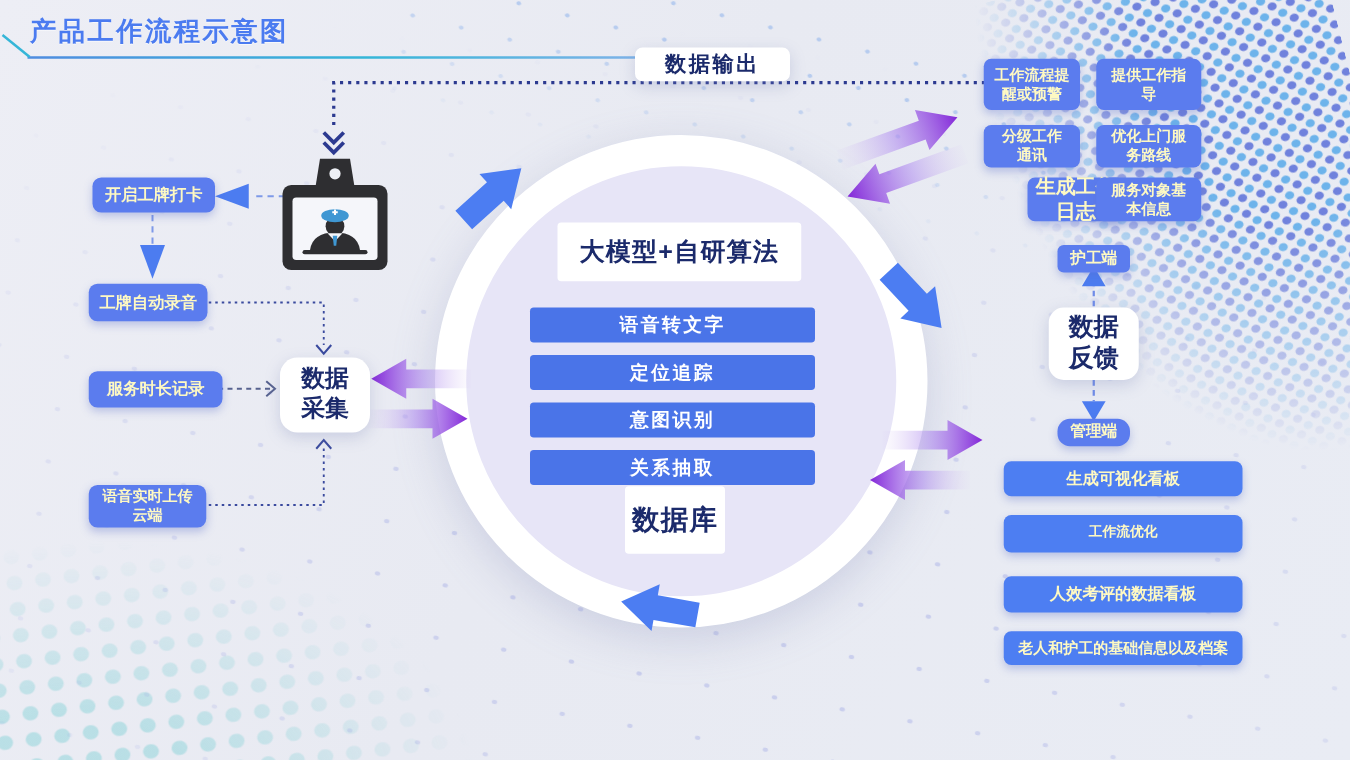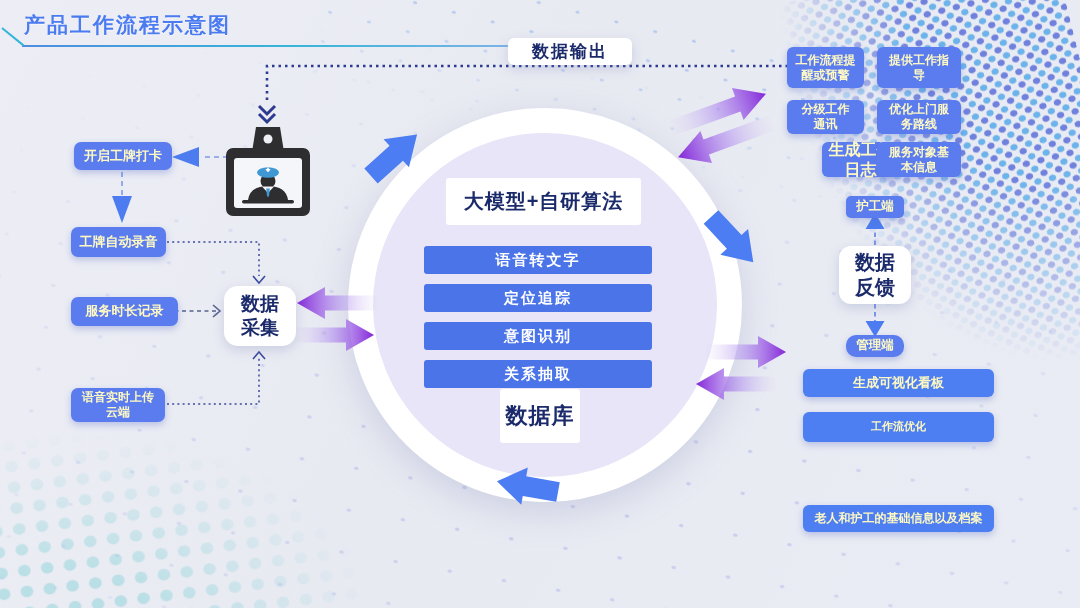--- a/index.html
+++ b/index.html
@@ -186,15 +186,16 @@
   <div class="bbox wrap" style="left:877px;top:142px;width:84px;height:35px;font-size:12px;border-radius:6px;">服务对象基
 本信息</div>
 
   <div class="bbox" style="left:846px;top:196px;width:58px;height:22px;font-size:12.5px;border-radius:5px;">护工端</div>
   <div class="wbox wrap" style="left:839px;top:246px;width:72px;height:58px;font-size:20px;line-height:1.25;border-radius:12px;">数据
 反馈</div>
   <div class="bbox" style="left:846px;top:335px;width:58px;height:22px;font-size:12.5px;border-radius:10px;">管理端</div>
 
   <div class="bbox bbox2" style="left:787px;top:369px;width:191px;height:28px;font-size:13px;">生成可视化看板</div>
   <div class="bbox bbox2" style="left:787px;top:412px;width:191px;height:30px;font-size:11px;">工作流优化</div>
+  <div class="bbox bbox2" style="left:787px;top:461px;width:191px;height:29px;font-size:13px;">人效考评的数据看板</div>
   <div class="bbox bbox2" style="left:787px;top:505px;width:191px;height:27px;font-size:12px;">老人和护工的基础信息以及档案</div>
 
 </div>
 
 </body></html>

